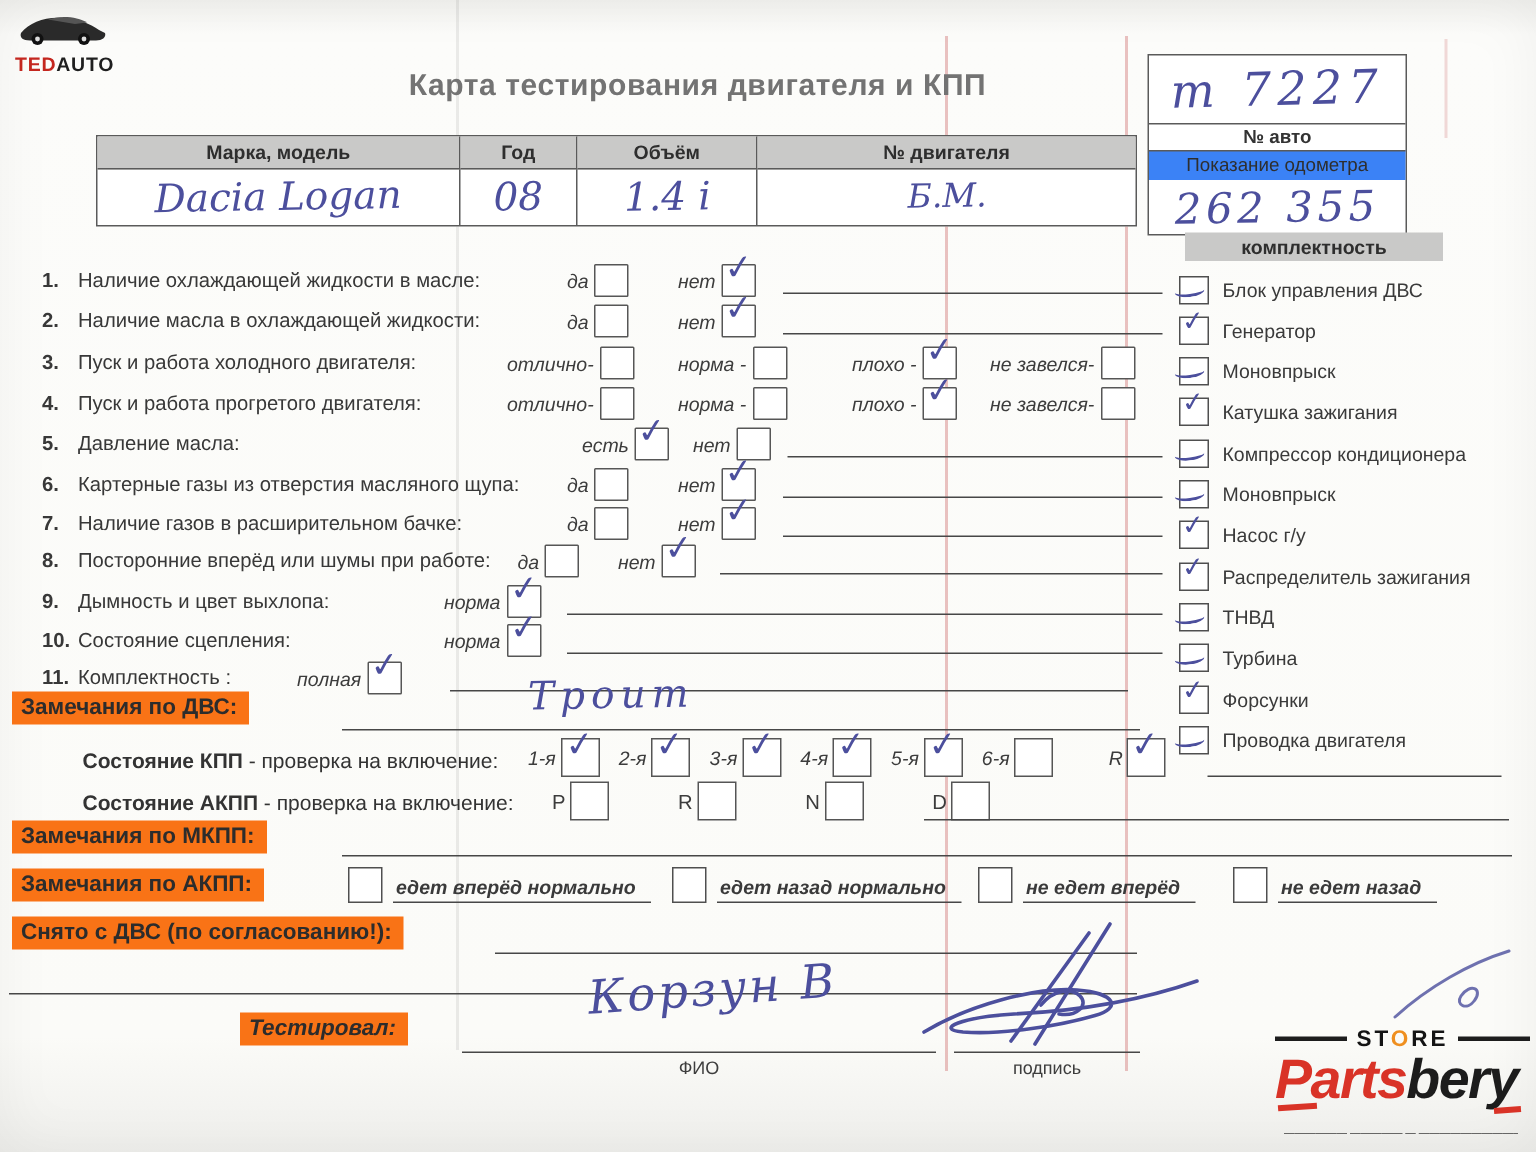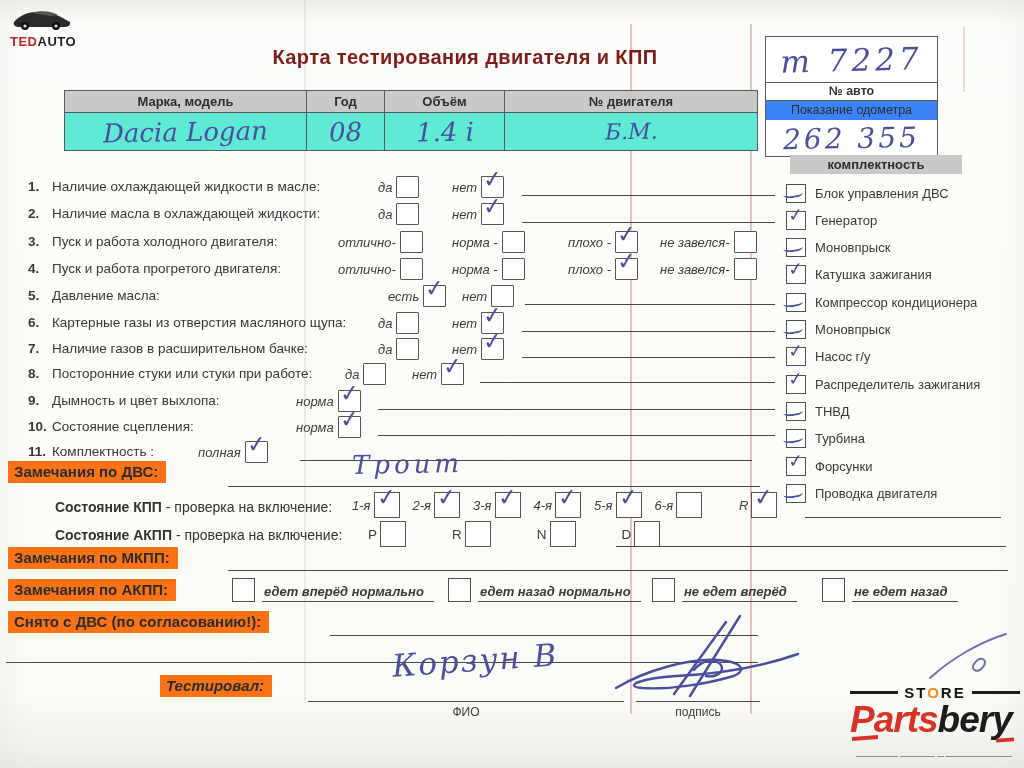--- a/index.html
+++ b/index.html
@@ -17,39 +17,39 @@
   .crease.pink{background:rgba(202,96,96,0.38);}
   .crease.gray{width:2px;background:rgba(110,110,110,0.12);}
 
   
   .ted-logo{position:absolute;left:10px;top:6px;width:90px;}
   .ted-logo .brand{font-size:13px;font-weight:bold;letter-spacing:.5px;margin-top:-2px;}
   .ted-red{color:#c4271f;}
   .ted-black{color:#1f1f1f;}
 
   .doc-title{position:absolute;left:60px;top:46px;width:810px;text-align:center;
-    font-size:20px;font-weight:bold;color:#7f1d1d;letter-spacing:.4px;}
+    font-size:20px;font-weight:bold;color:#737373;letter-spacing:.4px;}
 
   
   .hw{font-family:"DejaVu Serif",serif;font-style:italic;color:#4c4f9d;}
 
   
   .vbox{position:absolute;left:765px;top:36px;width:171px;border:1.7px solid #5a5a5a;background:#fff;}
   .vbox-num{height:45px;display:flex;align-items:center;justify-content:center;
     font-size:31px;letter-spacing:4px;transform:rotate(-1.5deg);}
   .vbox-lab{border-top:1.6px solid #5a5a5a;height:17px;text-align:center;
     font-size:12.5px;font-weight:bold;color:#333;line-height:17px;}
   .vbox-odolab{border-top:1.6px solid #5a5a5a;height:19px;text-align:center;background:#3b82f6;
     font-size:12.5px;font-weight:normal;color:#2e2e2e;line-height:19px;}
   .vbox-odoval{height:36px;display:flex;align-items:center;justify-content:center;
     font-size:28px;letter-spacing:3px;transform:rotate(-1deg);}
 
   
   .vtable{position:absolute;left:64px;top:90px;width:692px;border:1.7px solid #5a5a5a;
-    display:grid;grid-template-columns:242px 78px 120px 1fr;background:#5eead4;}
+    display:grid;grid-template-columns:242px 78px 120px 1fr;background:#ffffff;}
   .vth{background:#c9c9c8;font-size:13px;font-weight:bold;color:#2e2e2e;text-align:center;
     padding:3px 0;border-bottom:1.6px solid #5a5a5a;border-right:1.6px solid #5a5a5a;}
   .vth:nth-child(4){border-right:none;}
   .vtd{height:37px;display:flex;align-items:center;justify-content:center;border-right:1.6px solid #5a5a5a;}
   .vtd:nth-child(8){border-right:none;}
   .vtd .hw{font-size:26px;transform:rotate(-1deg);}
   .vtd.small .hw{font-size:22px;}
 
   
   .cl-row{position:absolute;left:0;width:1024px;height:26px;}
@@ -270,21 +270,21 @@
         </span>
         <span class="pair" style="left: 452px;">
           <span class="opt-label">нет</span>
           <span class="cbox">
             <span class="mk">✓</span>
           </span>
         </span>
         <div class="hline" style="left: 522px; top: 19px; width: 253px;"></div>
       </div>
       <div class="cl-row" style="top: 363px;">
-        <span class="cl-text"><span class="cl-num">8.</span><span>Посторонние стуки или стуки при работе:</span></span>
+        <span class="cl-text"><span class="cl-num">8.</span><span>Посторонние вперёд или шумы при работе:</span></span>
         <span class="pair" style="left: 345px;">
           <span class="opt-label">да</span>
           <span class="cbox"></span>
         </span>
         <span class="pair" style="left: 412px;">
           <span class="opt-label">нет</span>
           <span class="cbox">
             <span class="mk">✓</span>
           </span>
         </span>

